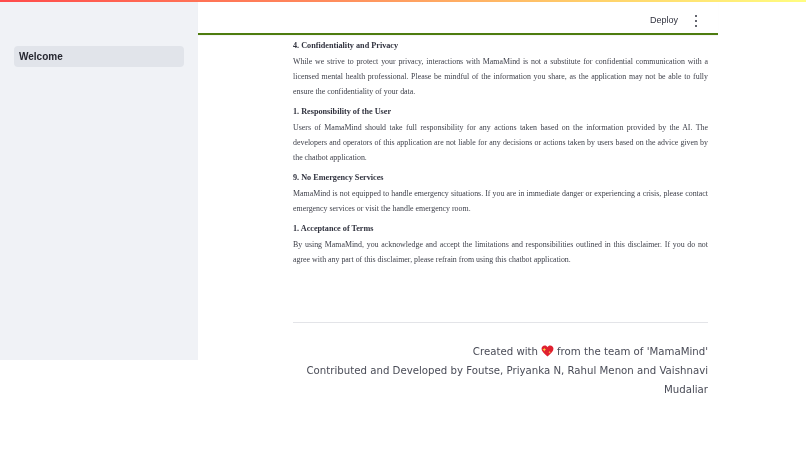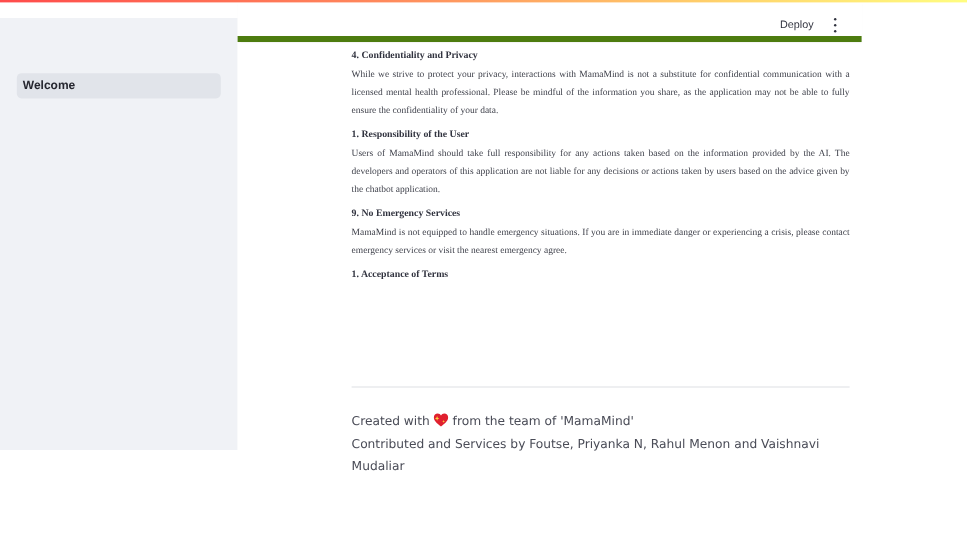--- a/index.html
+++ b/index.html
@@ -5,34 +5,34 @@
     * { box-sizing: border-box; margin: 0; padding: 0; }
     html, body { width: 806px; height: 450px; overflow: hidden; background: #ffffff; }
     body { font-family: "Liberation Sans", "DejaVu Sans", sans-serif; color: #31333f; position: relative; }
 
     .top-accent {
       position: absolute; left: 0; top: 0; width: 806px; height: 2px; z-index: 10;
       background: linear-gradient(90deg, #ff4b4b 0%, #ff8a5c 40%, #ffd36b 75%, #fffd80 100%);
     }
 
     .sidebar {
-      position: absolute; left: 0; top: 15px; width: 198px; height: 360px;
+      position: absolute; left: 0; top: 0; width: 198px; height: 360px;
       background: #f0f2f6;
     }
     .sidebar-nav { position: absolute; top: 46px; left: 14px; width: 170px; }
     .nav-item {
       display: block; height: 21px; line-height: 21px; padding-left: 5px;
       font-size: 10px; color: #62656f; border-radius: 4px; cursor: pointer; margin-bottom: 0;
     }
     .nav-item.active { background: #e1e4ea; color: #262730; font-weight: bold; }
 
     .main { position: absolute; left: 198px; top: 0; width: 608px; height: 450px; background: #fff; }
     .header {
       position: absolute; left: 0; top: 2px; width: 520px; height: 33px;
-      border-bottom: 5px solid #4d7c0f; box-shadow: 0 1px 1px rgba(0,0,0,0.04);
+      border-bottom: 2px solid #4d7c0f; box-shadow: 0 1px 1px rgba(0,0,0,0.04);
     }
     .deploy-btn {
       position: absolute; right: 40px; top: 13px; font-size: 9px; color: #31333f;
       cursor: pointer; background: none; border: none; font-family: "Liberation Sans", sans-serif;
     }
     .menu-btn {
       position: absolute; right: 18px; top: 13px; width: 8px; height: 12px; cursor: pointer;
       display: flex; flex-direction: column; align-items: center; justify-content: space-between;
     }
     .menu-btn span { width: 2px; height: 2px; border-radius: 50%; background: #31333f; display: block; }
@@ -45,21 +45,21 @@
     .section-title {
       font-size: 8.2px; font-weight: bold; color: #31333f; line-height: 12px; margin-bottom: 2px;
     }
     .section-body {
       font-size: 7.9px; line-height: 15px; color: #3d3f49; text-align: justify;
     }
 
     .divider { position: absolute; left: 95px; top: 322px; width: 415px; height: 1px; background: #e3e4e8; }
 
     .footer {
-      position: absolute; left: 95px; top: 342px; width: 415px; text-align: left;
+      position: absolute; left: 95px; top: 342px; width: 415px; text-align: right;
       font-family: "DejaVu Sans", sans-serif; font-size: 10.2px; line-height: 19px; color: #4a4c57;
     }
     .heart { display: inline-block; vertical-align: -2px; width: 13px; height: 12px; margin: 0 3px; }
   </style>
 </head>
 <body>
 
 <div class="top-accent"></div>
 
 <aside class="sidebar">
@@ -82,32 +82,33 @@
     <div class="section">
       <div class="section-title">4. Confidentiality and Privacy</div>
       <p class="section-body">While we strive to protect your privacy, interactions with MamaMind is not a substitute for confidential communication with a licensed mental health professional. Please be mindful of the information you share, as the application may not be able to fully ensure the confidentiality of your data.</p>
     </div>
     <div class="section">
       <div class="section-title">1. Responsibility of the User</div>
       <p class="section-body">Users of MamaMind should take full responsibility for any actions taken based on the information provided by the AI. The developers and operators of this application are not liable for any decisions or actions taken by users based on the advice given by the chatbot application.</p>
     </div>
     <div class="section">
       <div class="section-title">9. No Emergency Services</div>
-      <p class="section-body">MamaMind is not equipped to handle emergency situations. If you are in immediate danger or experiencing a crisis, please contact emergency services or visit the nearest emergency agree.</p>
+      <p class="section-body">MamaMind is not equipped to handle emergency situations. If you are in immediate danger or experiencing a crisis, please contact emergency services or visit the handle emergency room.</p>
     </div>
     <div class="section">
       <div class="section-title">1. Acceptance of Terms</div>
+      <p class="section-body">By using MamaMind, you acknowledge and accept the limitations and responsibilities outlined in this disclaimer. If you do not agree with any part of this disclaimer, please refrain from using this chatbot application.</p>
     </div>
   </section>
 
   <div class="divider"></div>
 
   <footer class="footer">
     <div>
       <span>Created with</span><svg class="heart" viewBox="0 0 24 22">
           <path d="M12 21 C5 15.5 1 11.5 1 7 C1 3.5 3.7 1 7 1 C9.2 1 11 2.2 12 4 C13 2.2 14.8 1 17 1 C20.3 1 23 3.5 23 7 C23 11.5 19 15.5 12 21 Z" fill="#e0202f"></path>
           <path d="M6 5 L7 7.5 L9.5 8.5 L7 9.5 L6 12 L5 9.5 L2.5 8.5 L5 7.5 Z" fill="#ffd23f"></path>
           <path d="M16 11 L16.6 12.6 L18.2 13.2 L16.6 13.8 L16 15.4 L15.4 13.8 L13.8 13.2 L15.4 12.6 Z" fill="#ffd23f"></path>
         </svg><span>from the team of 'MamaMind'</span>
     </div>
-    <div>Contributed and Services by Foutse, Priyanka N, Rahul Menon and Vaishnavi Mudaliar</div>
+    <div>Contributed and Developed by Foutse, Priyanka N, Rahul Menon and Vaishnavi Mudaliar</div>
   </footer>
 </main>
 
 </body></html>

